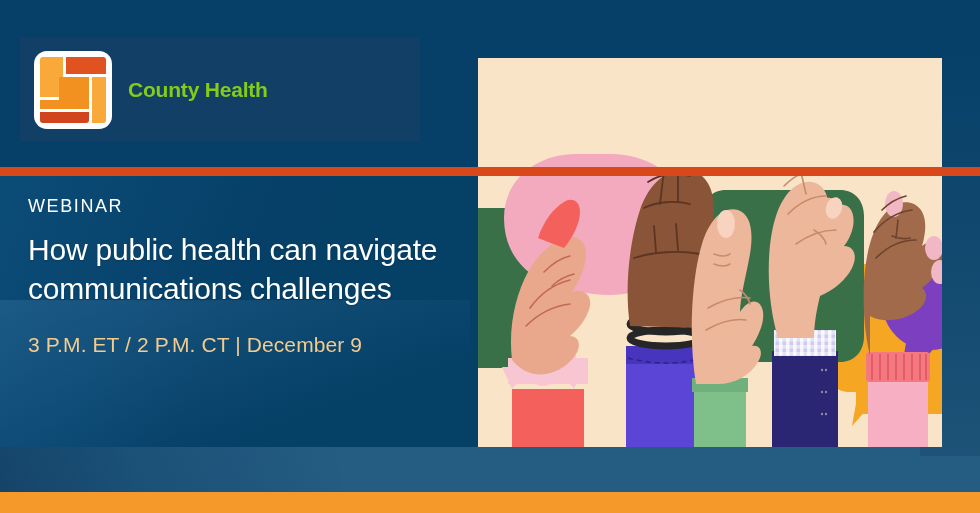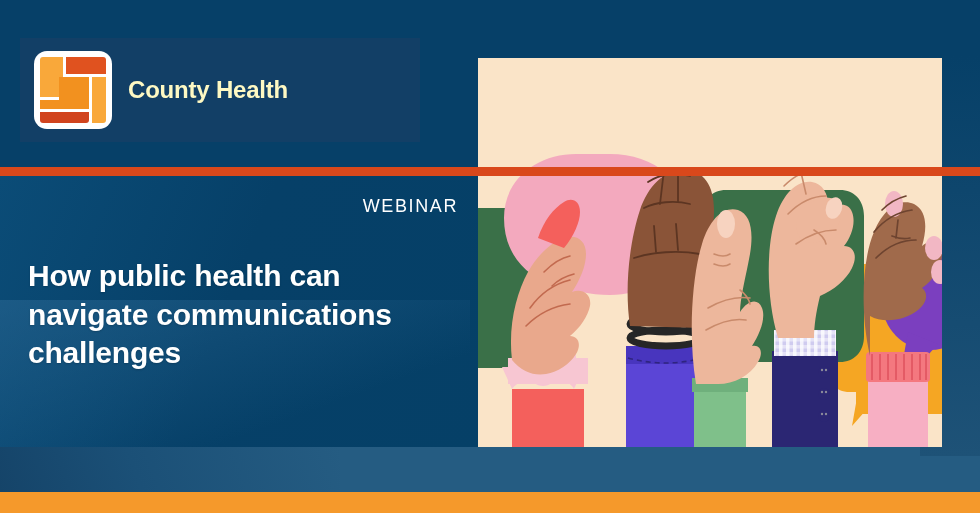--- a/index.html
+++ b/index.html
@@ -67,23 +67,23 @@
   
   .t-left      { left:6px;  top:6px;  width:23px; height:40px; background:#F9A83A; border-radius:3px 0 0 0; }
   .t-topright  { left:32px; top:6px;  width:40px; height:17px; background:#E0521F; border-radius:0 3px 0 0; }
   .t-rightcol  { left:58px; top:26px; width:14px; height:46px; background:#F9A83A; border-radius:0 0 3px 0; }
   .t-center    { left:25px; top:26px; width:30px; height:32px; background:#F2911F; }
   .t-centerwide{ left:6px;  top:49px; width:49px; height:9px;  background:#F2911F; }
   .t-bottom    { left:6px;  top:61px; width:49px; height:11px; background:#D1441E; border-radius:0 0 3px 3px; }
 
   .logo-words {
     margin-left:16px;
-    color:#fef9c3;
+    color:#84cc16;
     font-weight:bold;
-    font-size:24px;
+    font-size:21px;
     line-height:1.13;
     letter-spacing:-0.2px;
     white-space:nowrap;
   }
 
   
   .rule-top {
     position:absolute; left:0; top:167px; width:980px; height:9px;
     background:#D9481B; z-index:7;
   }
@@ -95,27 +95,26 @@
   
   .copy {
     position:absolute; left:28px; top:196px; width:430px;
     z-index:5;
   }
   .eyebrow {
     color:#ffffff;
     font-size:18px;
     letter-spacing:1.6px;
     font-weight:normal;
-    margin-bottom:40px;
-    text-align:right;
+    margin-bottom:14px;
   }
   .headline {
     color:#ffffff;
     font-size:30px;
-    font-weight:bold;
+    font-weight:normal;
     line-height:1.29;
     letter-spacing:-0.2px;
     margin-bottom:24px;
     text-shadow:0 1px 2px rgba(0,0,0,.18);
   }
   .when {
     color:#F3CB8E;
     font-size:21px;
     line-height:1.2;
     letter-spacing:.1px;
@@ -156,20 +155,21 @@
       <div>County Health</div>
     </div>
   </div>
 
   <div class="rule-top"></div>
   <div class="rule-bottom"></div>
 
   <div class="copy">
     <div class="eyebrow">WEBINAR</div>
     <div class="headline">How public health can navigate communications challenges</div>
+    <div class="when">3 P.M. ET / 2 P.M. CT  |  December 9</div>
   </div>
 
   <div class="art">
     <svg viewBox="0 0 464 389" xmlns="http://www.w3.org/2000/svg">
       <defs>
         <clipPath id="frame">
             <rect x="0" y="0" width="464" height="389"></rect>
           </clipPath>
         <pattern id="gingham" width="7" height="7" patternUnits="userSpaceOnUse">
           <rect width="7" height="7" fill="#CFCBEF"></rect>

